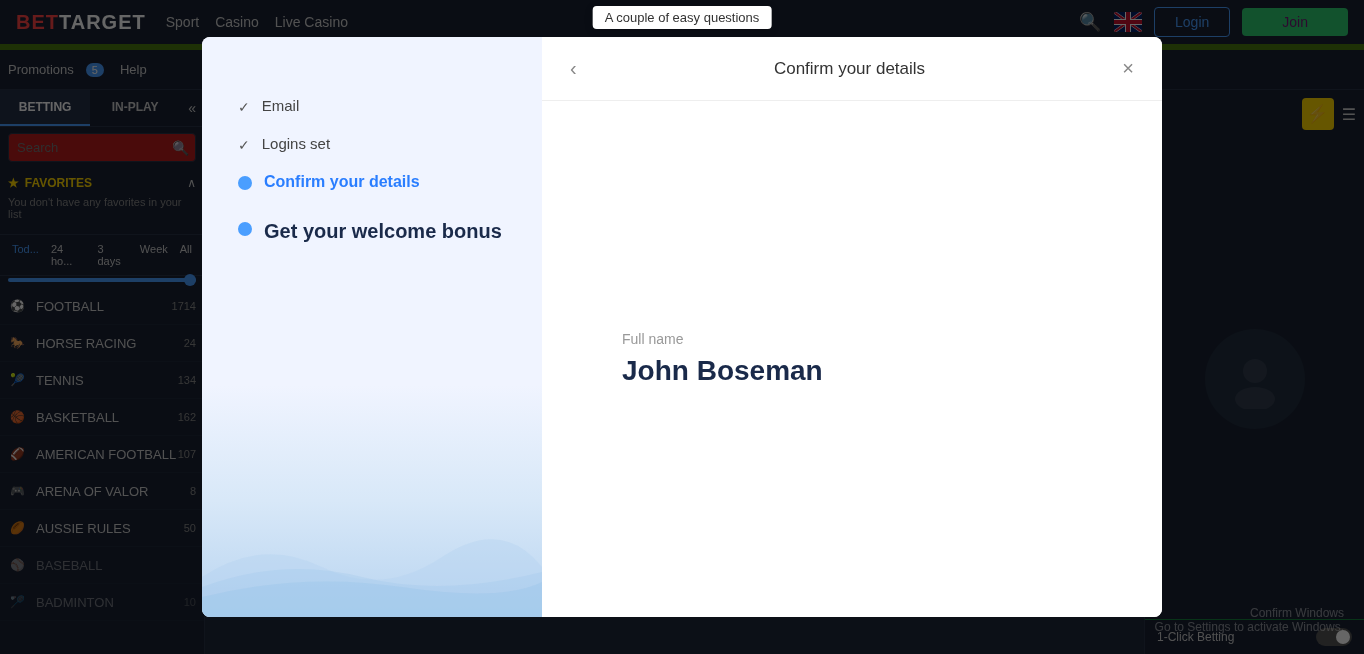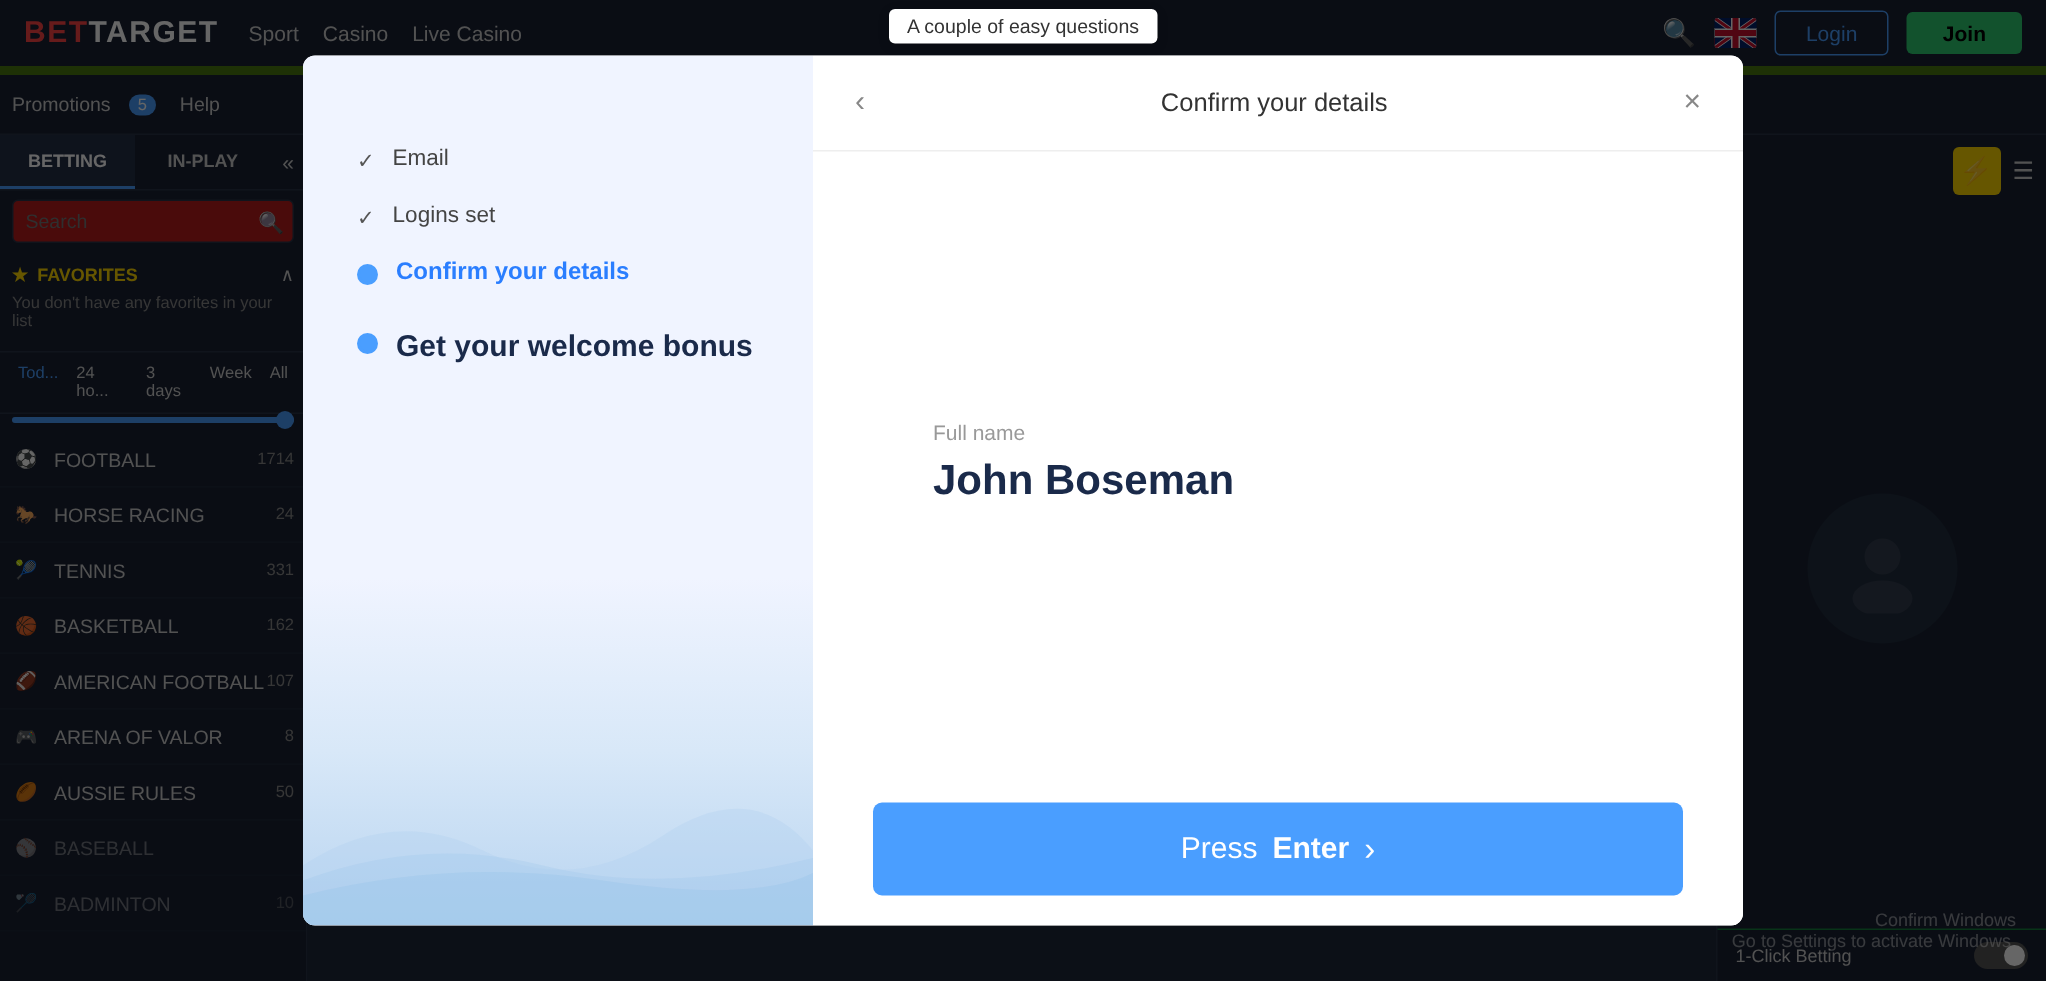--- a/index.html
+++ b/index.html
@@ -17,21 +17,21 @@
     }
     .brand { color: #ff4444; font-weight: 900; font-size: 20px; letter-spacing: 1px; }
     .brand span { color: #fff; }
     .nav-links { display: flex; gap: 16px; }
     .nav-link { color: #ccc; font-size: 14px; cursor: pointer; text-decoration: none; }
     .nav-spacer { flex: 1; }
     .nav-actions { display: flex; align-items: center; gap: 12px; }
     .search-icon-btn { background: none; border: none; color: #ccc; cursor: pointer; font-size: 18px; }
     .flag-icon { width: 28px; height: 20px; background: linear-gradient(180deg, #012169 33%, #fff 33%, #fff 66%, #c8102e 66%); border-radius: 2px; position: relative; display: flex; align-items: center; justify-content: center; overflow: hidden; }
     .btn-login { background: transparent; border: 1px solid #4a9eff; color: #4a9eff; padding: 6px 20px; border-radius: 4px; cursor: pointer; font-size: 14px; }
-    .btn-join { background: #2ecc71; border: none; color: #000000; padding: 6px 24px; border-radius: 4px; cursor: pointer; font-size: 14px; font-weight: bold; }
+    .btn-join { background: #2ecc71; border: none; color: #701a75; padding: 6px 40px; border-radius: 4px; cursor: pointer; font-size: 14px; font-weight: normal; }
 
     
     .sub-nav {
       background: #1a2234;
       height: 40px;
       display: flex;
       align-items: center;
       padding: 0 8px;
       gap: 8px;
       border-bottom: 1px solid #2a3448;
@@ -279,21 +279,21 @@
       <span class="sport-count">1714</span>
     </div>
     <div class="sport-item">
       <div class="sport-icon">🐎</div>
       <span class="sport-name">HORSE RACING</span>
       <span class="sport-count">24</span>
     </div>
     <div class="sport-item">
       <div class="sport-icon">🎾</div>
       <span class="sport-name">TENNIS</span>
-      <span class="sport-count">331</span>
+      <span class="sport-count">134</span>
     </div>
     <div class="sport-item">
       <div class="sport-icon">🏀</div>
       <span class="sport-name">BASKETBALL</span>
       <span class="sport-count">162</span>
     </div>
     <div class="sport-item">
       <div class="sport-icon">🏈</div>
       <span class="sport-name">AMERICAN FOOTBALL</span>
       <span class="sport-count">107</span>
@@ -436,27 +436,20 @@
     <div class="dialog-right">
       <div class="dialog-header">
         <button class="dialog-back-btn">‹</button>
         <span class="dialog-title">Confirm your details</span>
         <button class="dialog-close-btn">×</button>
       </div>
       <div class="dialog-body">
         <div class="field-label">Full name</div>
         <div class="field-value">John Boseman</div>
       </div>
-      <div class="dialog-footer">
-        <button class="press-enter-btn">
-          <span>Press </span>
-            <span class="bold">Enter</span>
-          <span class="arrow-icon">›</span>
-        </button>
-      </div>
     </div>
   </div>
 </div>
 
 <div class="activate-windows">
   <div>Confirm Windows</div>
   <div>Go to Settings to activate Windows.</div>
 </div>
 
 </body></html>

